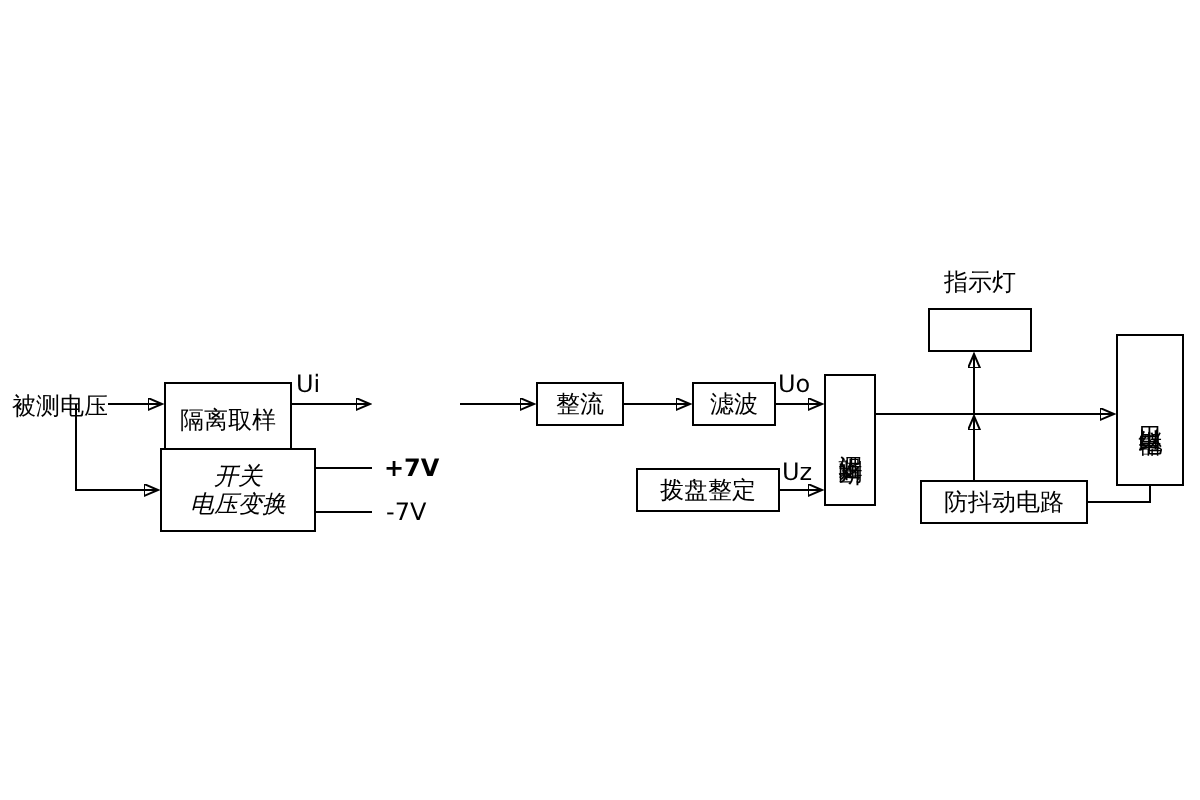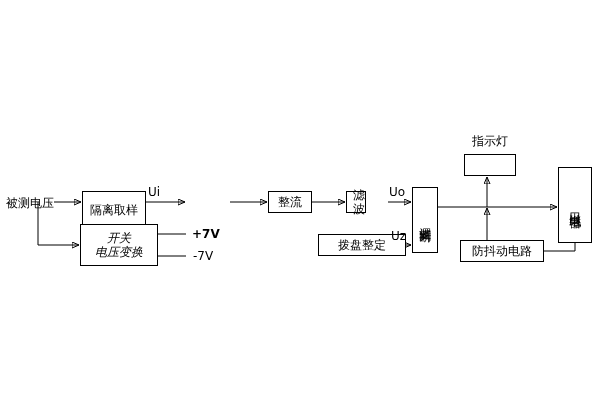--- a/index.html
+++ b/index.html
@@ -24,24 +24,24 @@
     font-size:12px; line-height:1.2; text-align:center;
   }
   .vert { writing-mode:vertical-lr; text-orientation:upright; letter-spacing:1px; }
   .label { position:absolute; font-size:12px; white-space:nowrap; }
   .sig { position:absolute; font-size:12px; white-space:nowrap; }
 
   
   .b-isolation { left:82px;  top:191px; width:64px; height:38px; }
   .b-setting   { left:186px; top:191px; width:44px; height:22px; }
   .b-rectifier { left:268px; top:191px; width:44px; height:22px;align-items:center; }
-  .b-filter    { left:346px; top:191px; width:20px; height:22px;text-align:right; }
+  .b-filter    { left:346px; top:191px; width:42px; height:22px;text-align:right; }
   .b-logic     { left:412px; top:187px; width:26px; height:66px; }
   .b-switch    { left:80px;  top:224px; width:78px; height:42px;font-style:italic; }
-  .b-dial      { left:318px; top:234px; width:88px; height:22px;justify-content:center; }
+  .b-dial      { left:318px; top:234px; width:72px; height:22px;justify-content:center; }
   .b-indicator { left:464px; top:154px; width:52px; height:22px; }
   .b-relay     { left:558px; top:167px; width:34px; height:76px; }
   .b-debounce  { left:448px; top:240px; width:84px; height:22px;margin-left:12px; }
 
   
   .l-source    { left:6px;   top:195px; }
   .l-indicator { left:460px; top:133px; width:60px; text-align:center; }
   .s-ui { left:148px; top:185px; }
   .s-uo { left:389px; top:185px; }
   .s-uz { left:391px; top:229px; }

